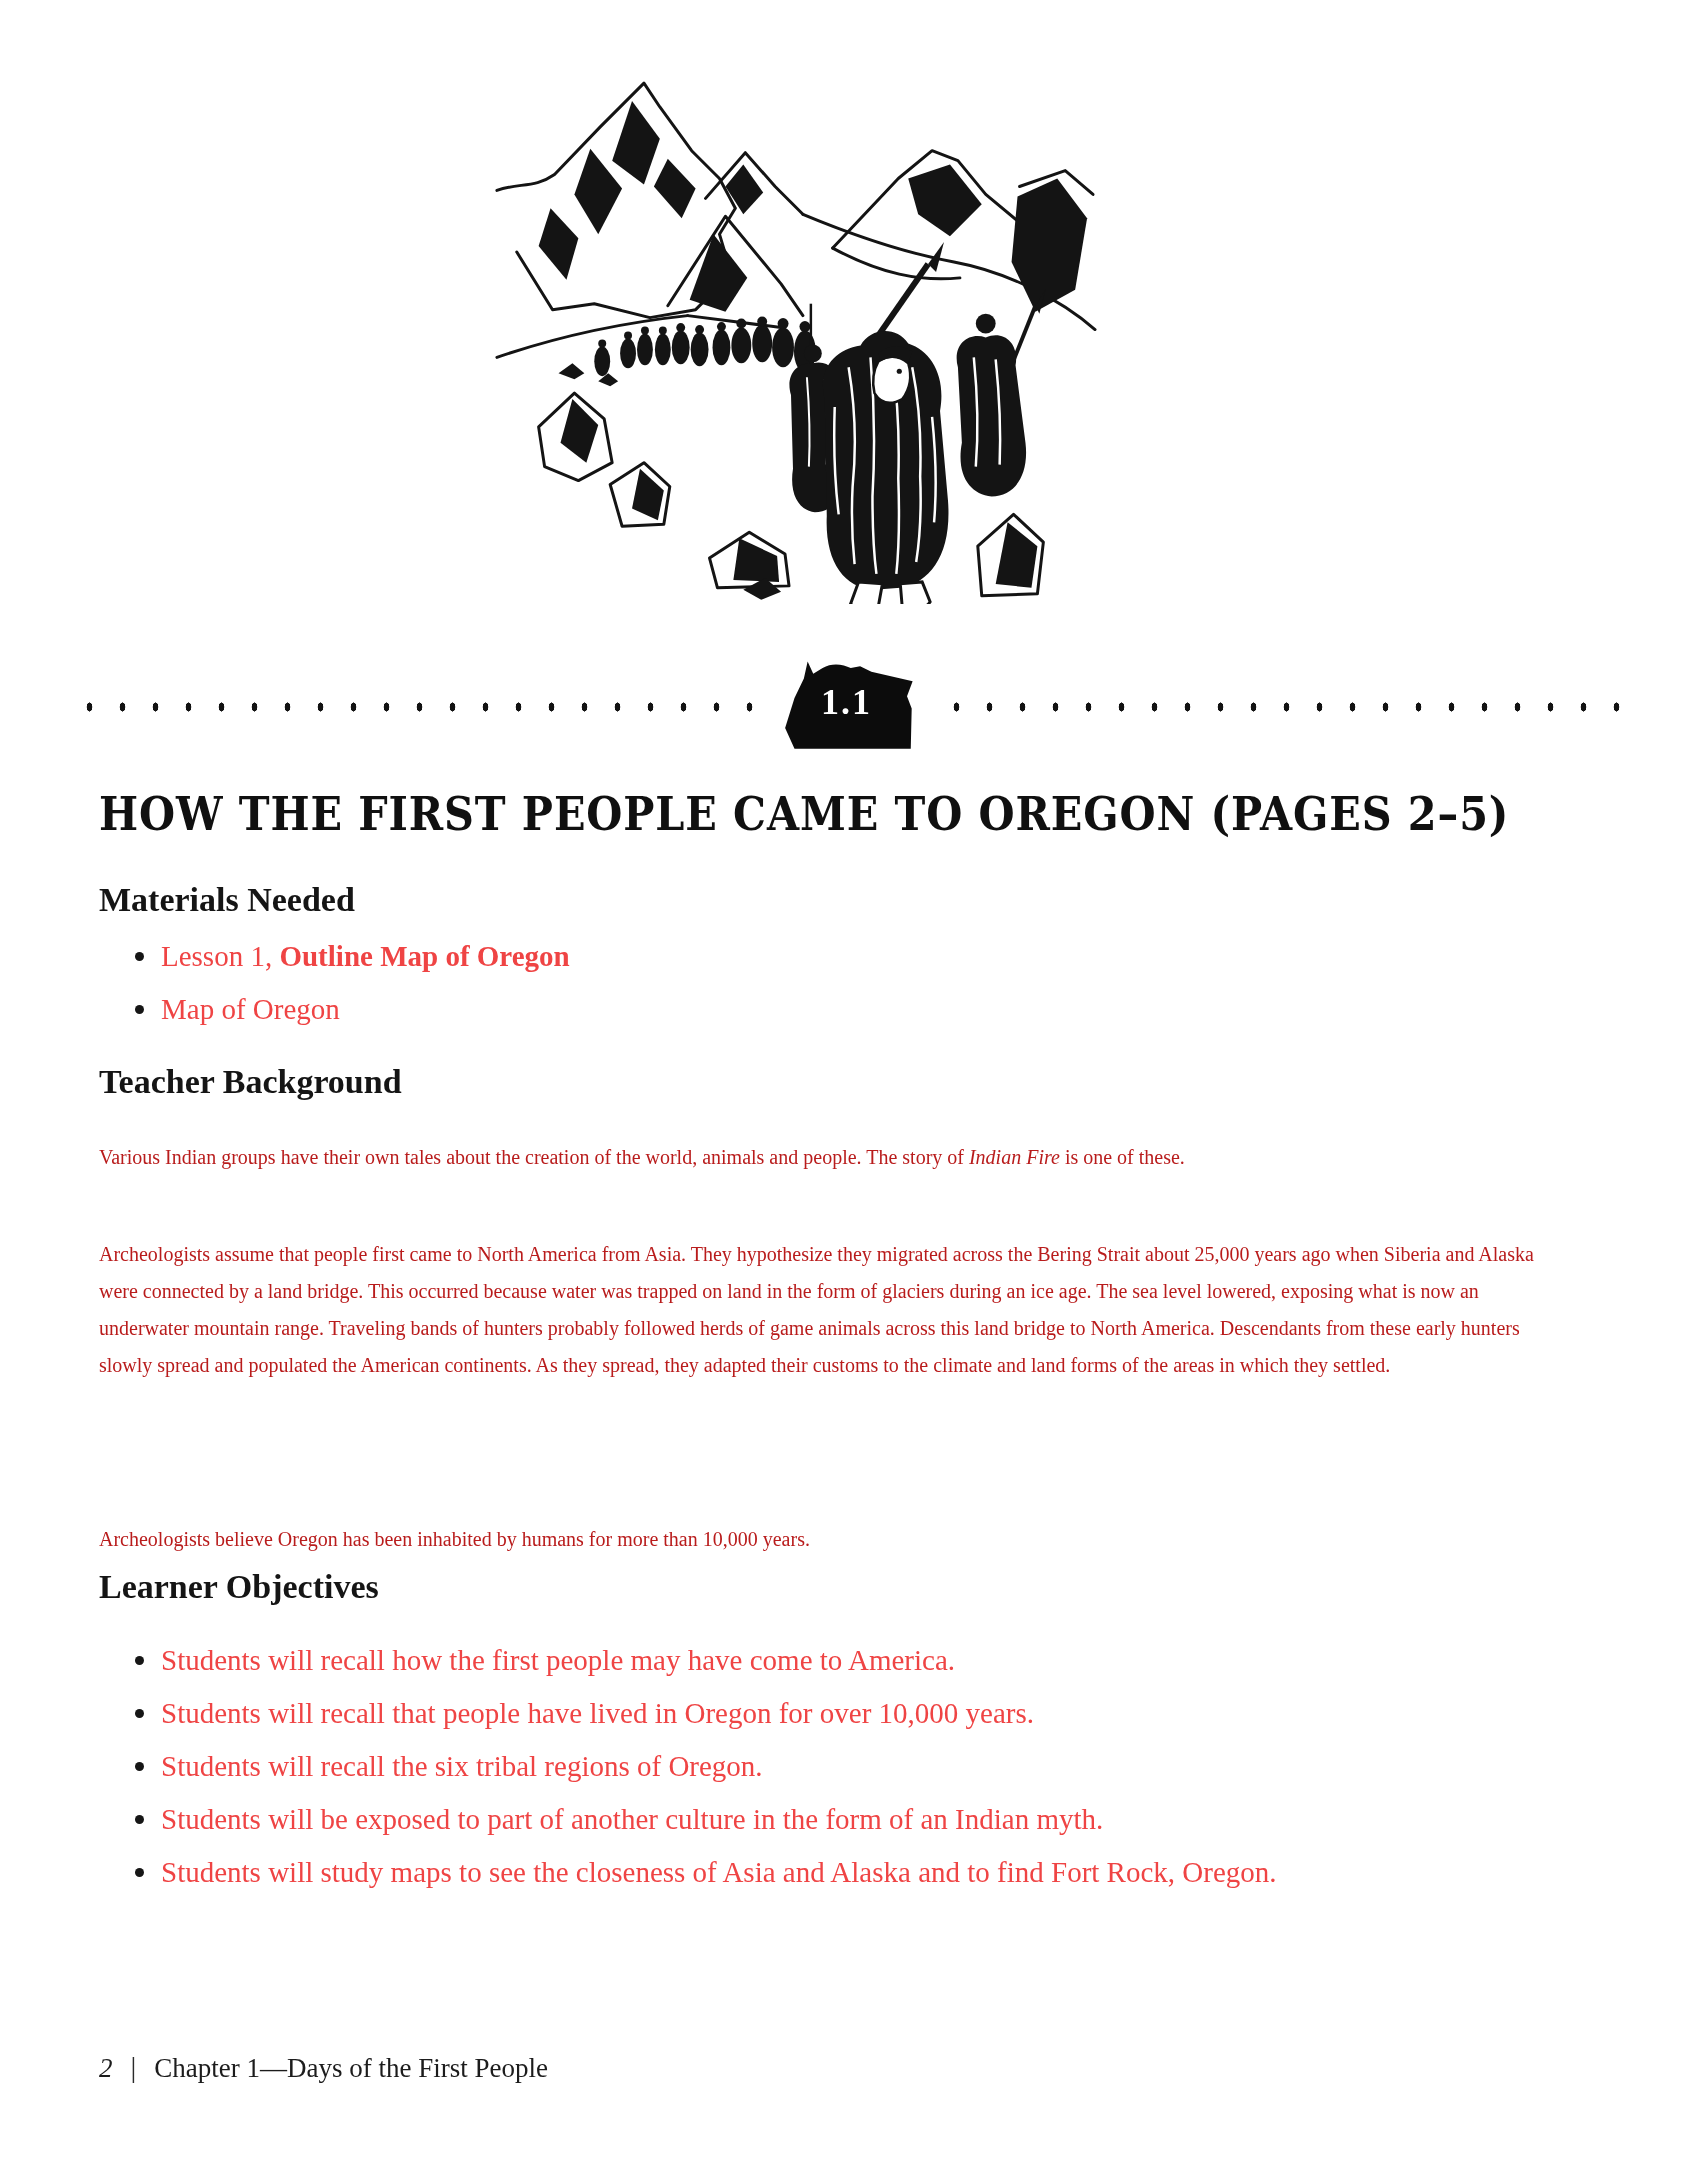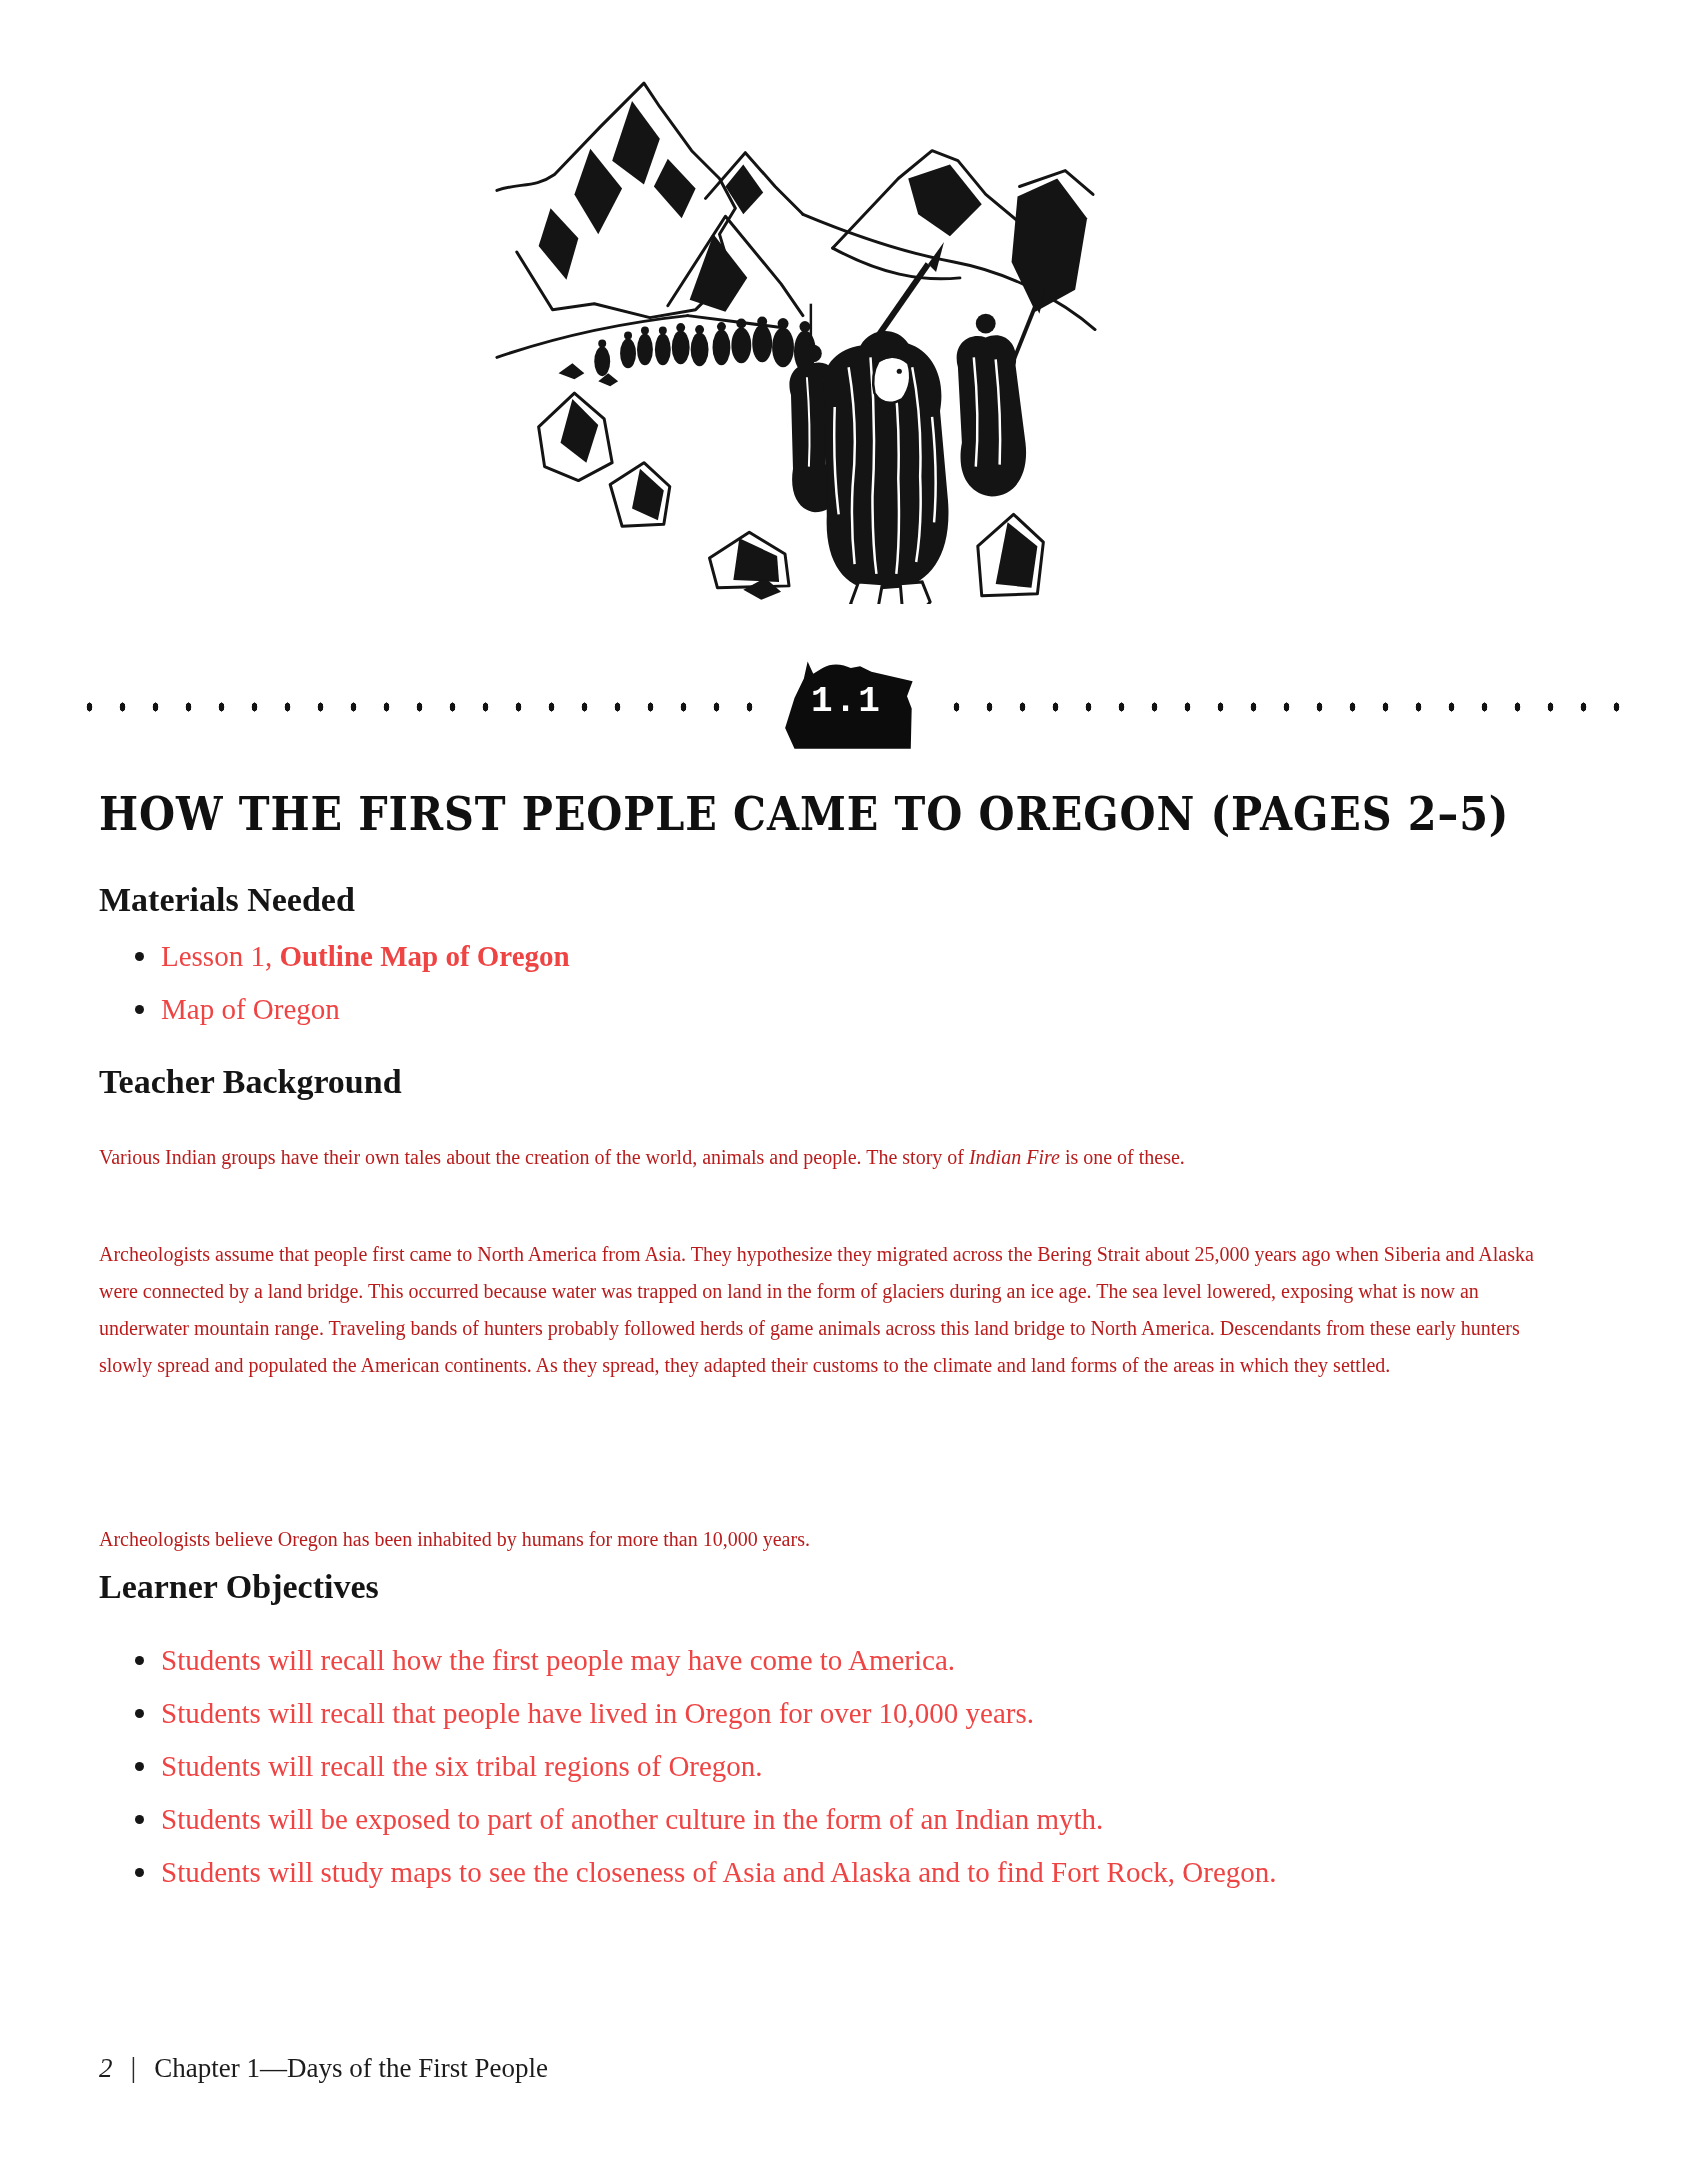--- a/index.html
+++ b/index.html
@@ -23,21 +23,21 @@
   .dots{
     flex:1;height:16px;
     background-image:radial-gradient(ellipse 4.5px 7px at center,#121212 62%,transparent 68%);
     background-size:33px 16px;background-repeat:repeat-x;background-position:left center;
   }
   .badge{position:relative;width:150px;height:99px;flex:0 0 auto;}
   .badge svg{display:block;width:150px;height:99px;}
   .badge .badge-num{
     position:absolute;left:0;top:24px;width:100%;
     text-align:center;
-    font-family:Liberation Mono, monospace;font-weight:bold;font-size:36px;
+    font-family:Liberation Serif, serif;font-weight:bold;font-size:36px;
     color:#ffffff;letter-spacing:2px;
   }
 
   
   .title{
     position:absolute;top:784px;left:99px;width:1445px;
     font-family:"DejaVu Serif", serif;font-weight:700;
     font-size:46px;line-height:61px;letter-spacing:1px;
     color:#101010;white-space:nowrap;
     transform:scaleX(0.9);transform-origin:left center;

